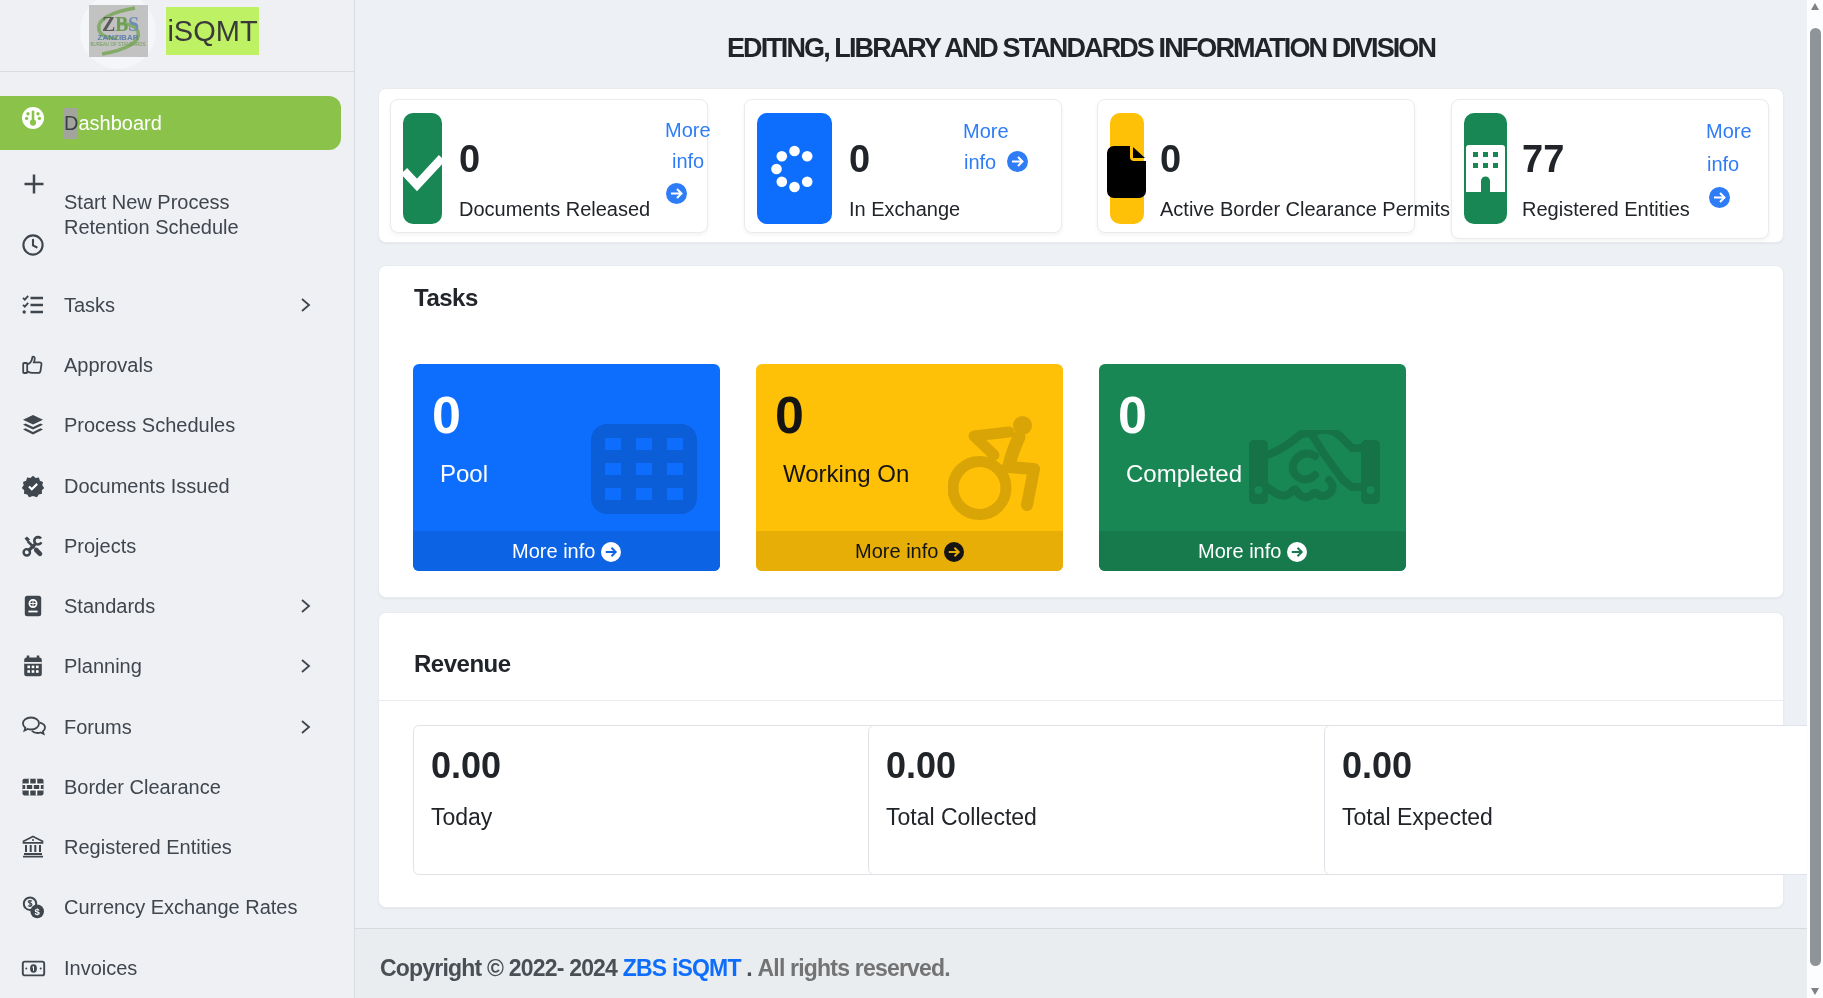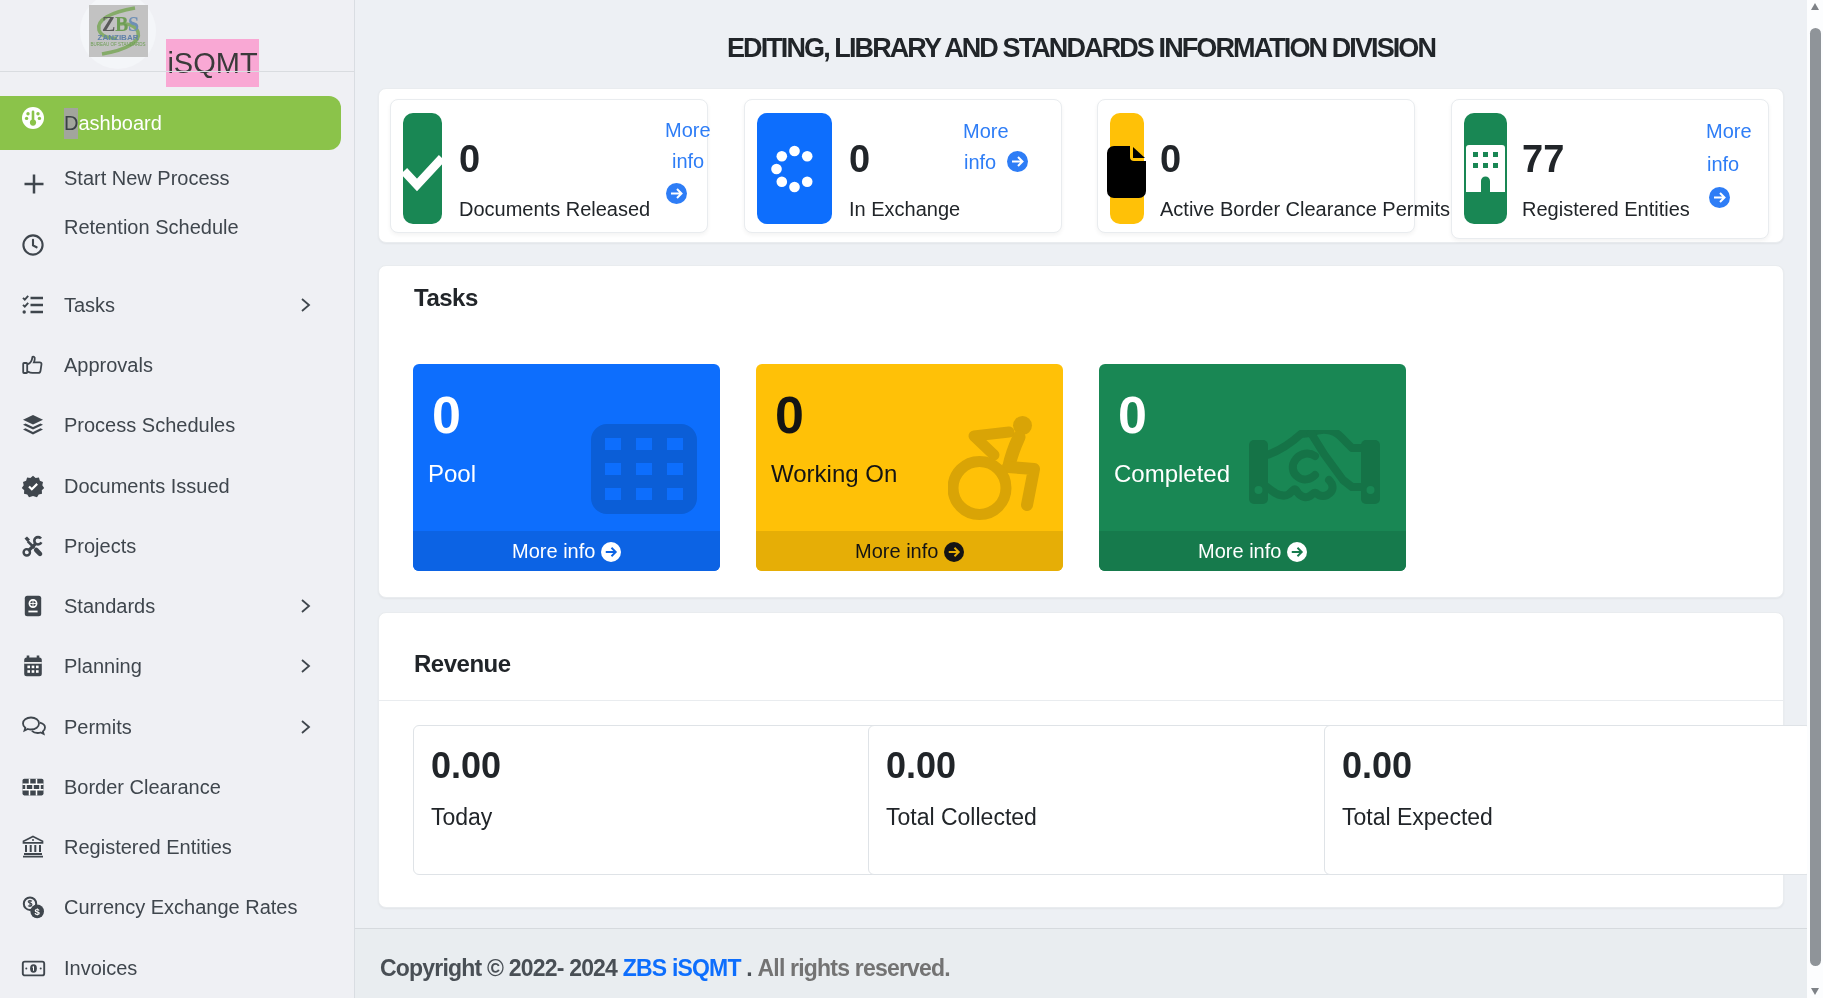--- a/index.html
+++ b/index.html
@@ -2,37 +2,37 @@
 <html><head>
 <meta charset="utf-8">
 <style>
   * { margin:0; padding:0; box-sizing:border-box; }
   html,body { width:1823px; height:998px; overflow:hidden; }
   body { font-family:"Liberation Sans", sans-serif; background:#edf0f4; position:relative; color:#212529; }
   #sidebar { position:absolute; left:0; top:0; width:355px; height:998px; background:#eff0f4; border-right:1px solid #d9dde2; }
   .logoline { position:absolute; left:0; top:71px; width:354px; height:1px; background:#d9dce0; }
   .halo { position:absolute; left:80px; top:-7px; width:76px; height:76px; border-radius:50%; background:#f4f6f9; }
   .logobox { position:absolute; left:89px; top:5px; width:59px; height:52px; background:#c2c2c2; }
-  .isqmtbox { position:absolute; left:166px; top:7px; width:93px; height:48px; background:#f9a8d4; color:#3a3a3a; font-size:29px; line-height:48px; text-align:center;margin-top:32px; }
+  .isqmtbox { position:absolute; left:166px; top:7px; width:93px; height:48px; background:#bef264; color:#3a3a3a; font-size:29px; line-height:48px; text-align:center; }
   .mi-label { position:absolute; left:64px; height:30px; line-height:30px; font-size:20px; color:#3f464d; white-space:nowrap; }
   .mi-icon { position:absolute; left:21px; }
   .chev { position:absolute; left:297px; }
   .dash-row { position:absolute; left:0; top:96px; width:341px; height:54px; background:#8bc34a; border-radius:0 12px 12px 0; }
   .dash-label { position:absolute; left:64px; top:108px; height:31px; line-height:31px; font-size:20px; color:#fff; }
   .dsel { background:#a2a59c; color:#3a4145; display:inline-block; }
   #main-title { position:absolute; left:355px; top:34px; width:1452px; text-align:center; font-size:27px; font-weight:bold; color:#212529; line-height:28px; letter-spacing:-1.9px; }
   .panel { position:absolute; left:378px; width:1406px; background:#fff; border-radius:8px; border:1px solid #e9ecef; box-shadow:0 1px 2px rgba(0,0,0,0.05); }
   .icard { position:absolute; background:#fff; border:1px solid #e9ecef; border-radius:8px; box-shadow:0 2px 4px rgba(0,0,0,0.05); }
   .pill { position:absolute; left:12px; top:13px; height:111px; border-radius:10px; }
   .num { position:absolute; font-size:38px; font-weight:bold; line-height:38px; color:#212529; }
   .ilabel { position:absolute; font-size:20px; line-height:24px; color:#212529; white-space:nowrap; }
   .minfo { position:absolute; font-size:20px; line-height:24px; color:#2e7df6; white-space:nowrap; }
   .sbox { position:absolute; top:364px; width:307px; height:207px; border-radius:6px; overflow:hidden; }
   .snum { position:absolute; left:19px; top:25px; font-size:52px; font-weight:bold; line-height:52px; }
-  .slabel { position:absolute; left:15px; top:96px; font-size:24px; line-height:28px; }
+  .slabel { position:absolute; left:27px; top:96px; font-size:24px; line-height:28px; }
   .sfoot { position:absolute; left:0; top:167px; width:307px; height:40px; text-align:center; font-size:20px; line-height:40px; }
   .rcard { position:absolute; top:725px; width:488px; height:150px; background:#fff; border:1px solid #dfe3e7; border-radius:6px; }
   .rnum { position:absolute; font-size:36px; font-weight:bold; line-height:36px; color:#212529; }
   .rlabel { position:absolute; font-size:23px; line-height:26px; color:#212529; }
   #footer { position:absolute; left:355px; top:928px; width:1468px; height:70px; background:#e9edf0; border-top:1px solid #d6dade; }
   #footer .txt { position:absolute; left:25px; top:24px; font-size:23px; line-height:30px; color:#494f55; letter-spacing:-0.8px; }
   #scrollbar { position:absolute; right:0; top:0; width:16px; height:998px; background:#fcfdfe; }
   #scrollbar .thumb { position:absolute; left:2.5px; top:28px; width:11px; height:938px; border-radius:5.5px; background:#8f9499; }
 </style>
 </head>
@@ -56,21 +56,21 @@
   <div class="dash-label"><span class="dsel">D</span>ashboard</div>
   <svg class="mi-icon" style="top:106px" width="24" height="24" viewBox="0 0 24 24">
     <circle cx="12" cy="12" r="11" fill="#fff"></circle>
     <rect x="10.7" y="4.5" width="2.6" height="11" rx="1.3" fill="#8bc34a"></rect>
     <circle cx="12" cy="16.6" r="3.1" fill="#8bc34a"></circle>
     <circle cx="7" cy="7.7" r="1.7" fill="#8bc34a"></circle>
     <circle cx="5.6" cy="12.4" r="1.7" fill="#8bc34a"></circle>
     <circle cx="17" cy="7.7" r="1.7" fill="#8bc34a"></circle>
     <circle cx="18.4" cy="12.4" r="1.7" fill="#8bc34a"></circle>
   </svg>
-  <div class="mi-label" style="top:163px">Start New Process</div>
+  <div class="mi-label" style="top:187px">Start New Process</div>
   <svg class="mi-icon" style="top:171px" width="26" height="26" viewBox="0 0 26 26">
     <path d="M13 3.5 V22.5 M3.5 13 H22.5" stroke="#3f464d" stroke-width="2.5"></path>
   </svg>
   <div class="mi-label" style="top:212px">Retention Schedule</div>
   <svg class="mi-icon" style="top:233px" width="24" height="24" viewBox="0 0 24 24">
     <circle cx="12" cy="12" r="9.6" fill="none" stroke="#3f464d" stroke-width="2.1"></circle>
     <path d="M12 6.8 V12.4 L15.6 14.3" fill="none" stroke="#3f464d" stroke-width="2.1" stroke-linecap="round"></path>
   </svg>
   <div class="mi-label" style="top:290px">Tasks</div>
   <svg class="mi-icon" style="top:293px" width="24" height="24" viewBox="0 0 24 24">
@@ -128,21 +128,21 @@
         <rect x="10.7" y="11.6" width="2.6" height="2.6"></rect>
         <rect x="15" y="11.6" width="2.6" height="2.6"></rect>
       <rect x="6.4" y="16.2" width="2.6" height="2.6"></rect>
         <rect x="10.7" y="16.2" width="2.6" height="2.6"></rect>
         <rect x="15" y="16.2" width="2.6" height="2.6"></rect>
     </g>
   </svg>
   <div class="chev" style="top:658px"><svg width="16" height="16" viewBox="0 0 16 16">
         <path d="M5 2 L12 8 L5 14" fill="none" stroke="#3f464d" stroke-width="1.8"></path>
       </svg></div>
-  <div class="mi-label" style="top:712px">Permits</div>
+  <div class="mi-label" style="top:712px">Forums</div>
   <svg class="mi-icon" style="top:714px" width="26" height="26" viewBox="0 0 26 26">
     <path d="M10 3.5 C5.3 3.5 2 6.3 2 9.5 C2 11.2 2.9 12.7 4.3 13.8 L3.5 16.5 L6.8 15 C7.8 15.3 8.9 15.5 10 15.5 C14.7 15.5 18 12.7 18 9.5 C18 6.3 14.7 3.5 10 3.5 Z" fill="none" stroke="#3f464d" stroke-width="1.8"></path>
     <path d="M18.9 8.6 C21.8 9.3 24 11.3 24 13.6 C24 15.1 23.2 16.4 21.9 17.4 L22.6 19.9 L19.6 18.5 C18.7 18.8 17.7 19 16.7 19 C14.3 19 12.2 18.1 10.9 16.8" fill="none" stroke="#3f464d" stroke-width="1.8"></path>
   </svg>
   <div class="chev" style="top:719px"><svg width="16" height="16" viewBox="0 0 16 16">
         <path d="M5 2 L12 8 L5 14" fill="none" stroke="#3f464d" stroke-width="1.8"></path>
       </svg></div>
   <div class="mi-label" style="top:772px">Border Clearance</div>
   <svg class="mi-icon" style="top:775px" width="24" height="24" viewBox="0 0 24 24">
     <rect x="1.5" y="3.8" width="21" height="16.6" rx="1.8" fill="#3f464d"></rect>

